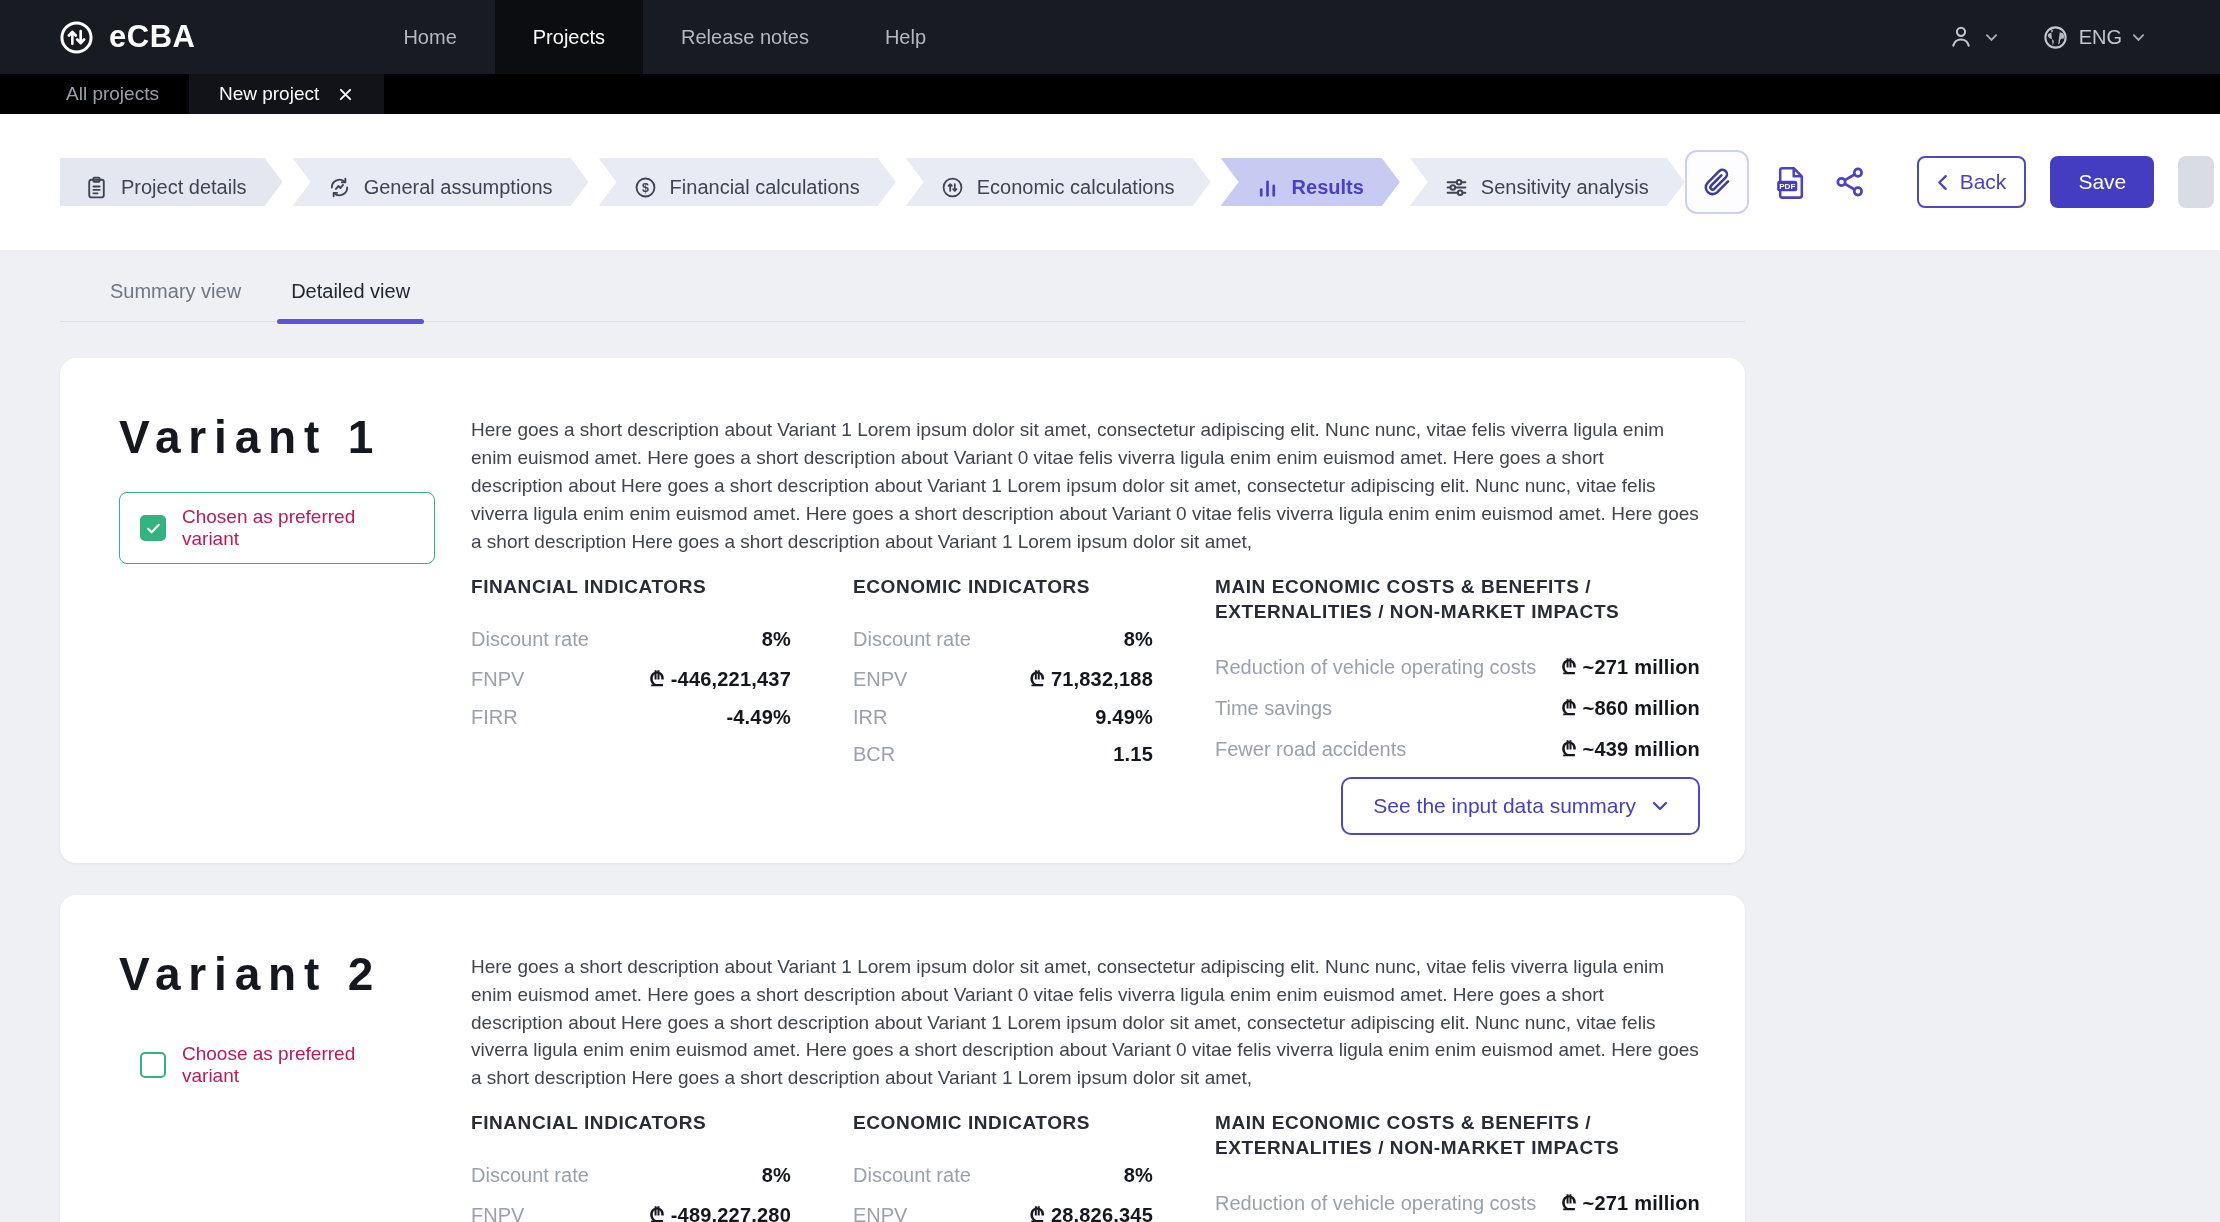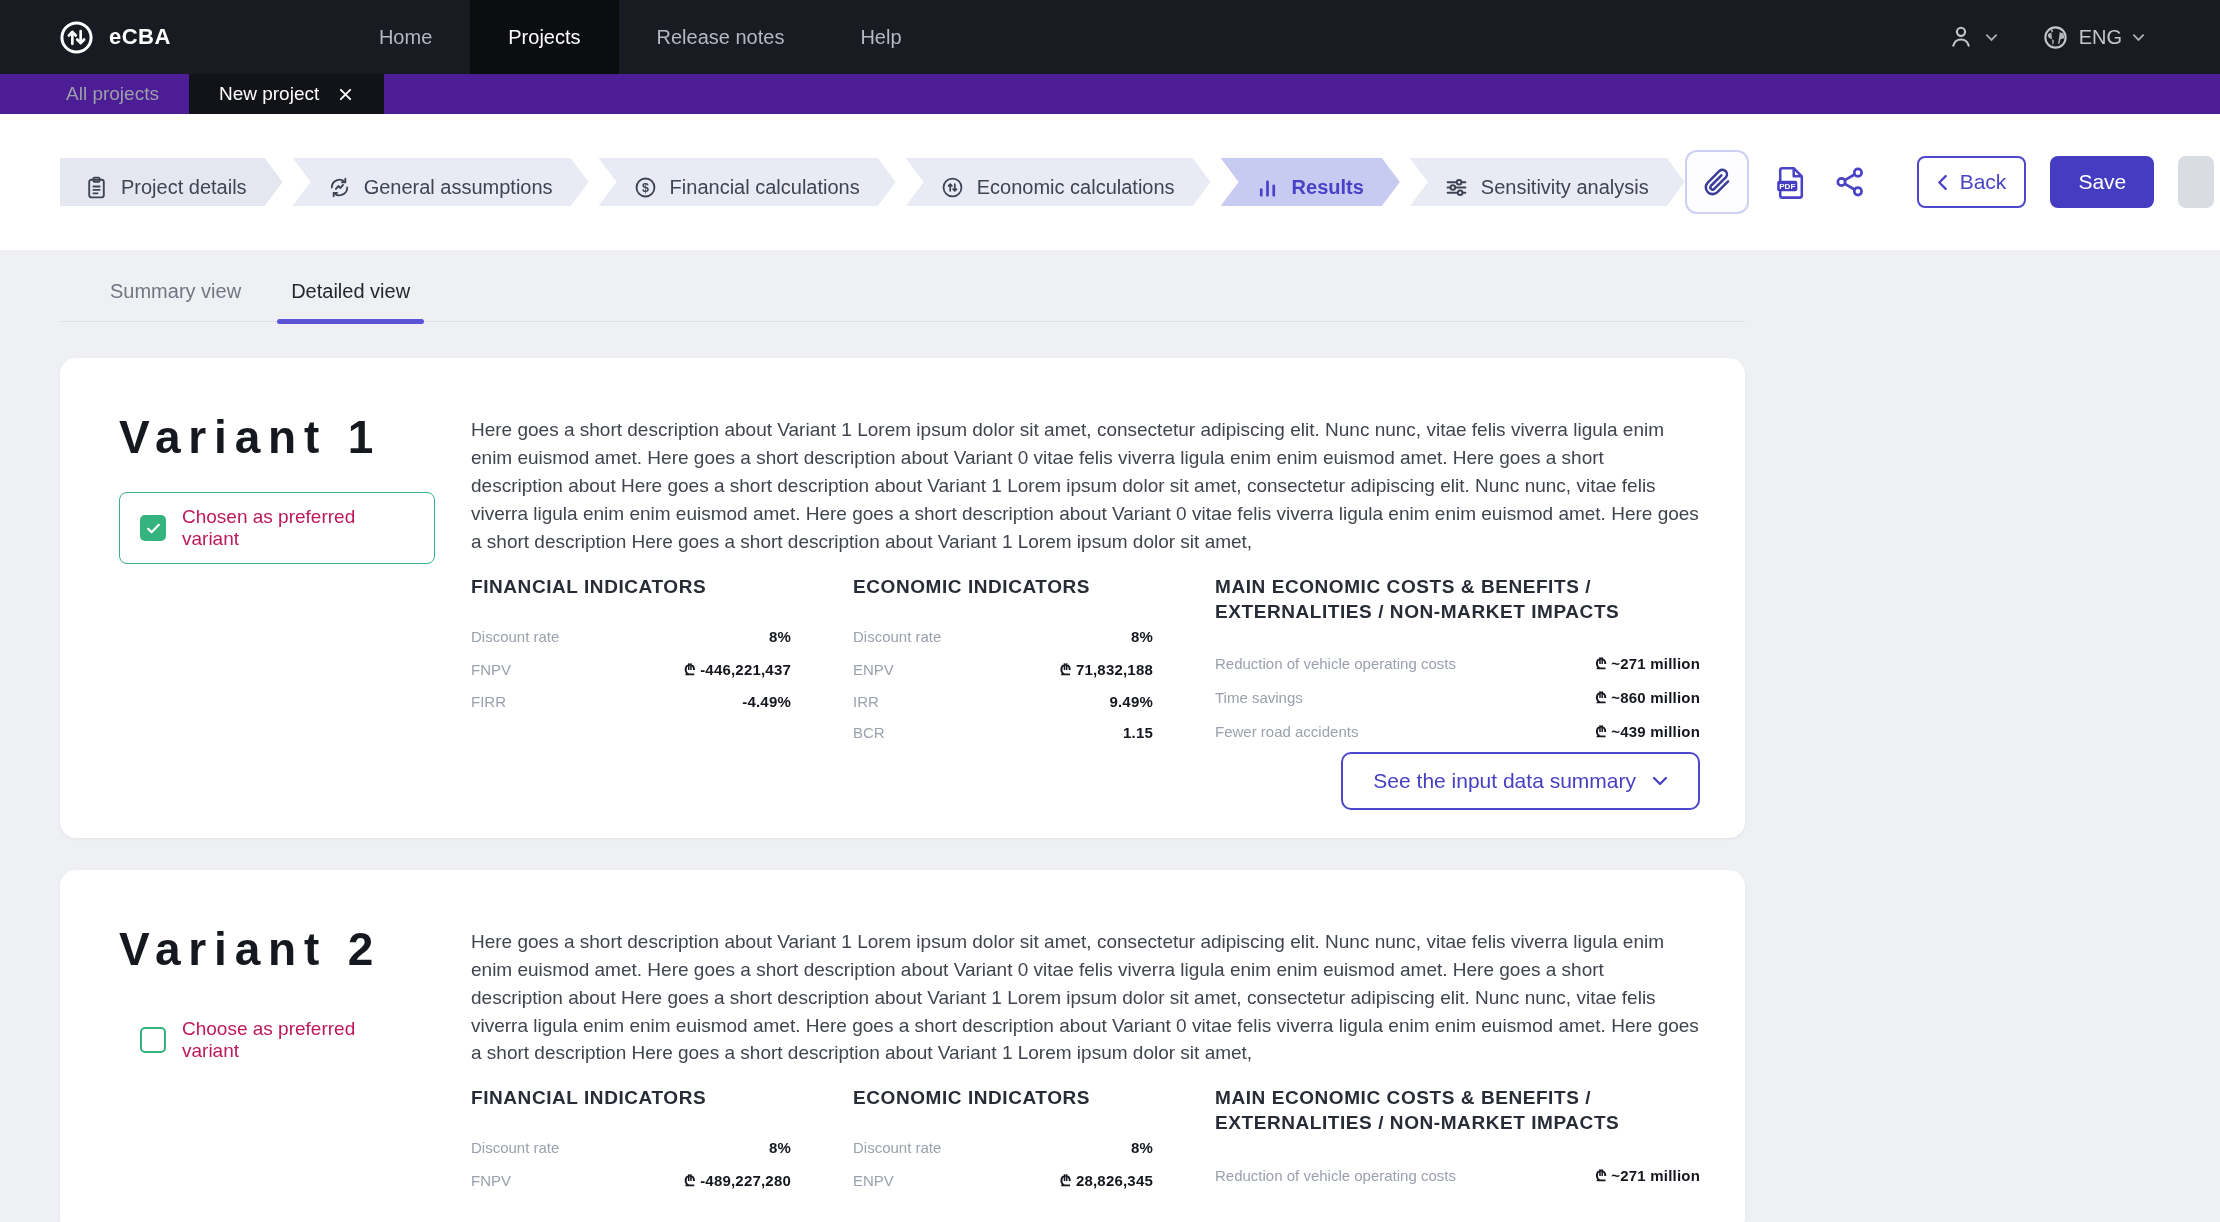--- a/index.html
+++ b/index.html
@@ -3,30 +3,30 @@
 <meta charset="utf-8">
 <style>
   * { margin:0; padding:0; box-sizing:border-box; }
   html,body { width:2220px; height:1222px; overflow:hidden; }
   body { background:#eef0f4; font-family:"Liberation Sans", sans-serif; color:#20242c; }
   svg { display:block; }
 
   
   .navbar { height:74px; background:#191b22; display:flex; align-items:stretch; }
   .nav-left { display:flex; align-items:center; gap:14px; padding-left:58px; }
-  .brand-text { color:#fff; font-size:22px; font-weight:700; letter-spacing:.5px; }
+  .brand-text { color:#fff; font-size:31px; font-weight:700; letter-spacing:.5px; }
   .nav-menu { display:flex; align-items:stretch; margin-left:170px; }
   .nav-item { display:flex; align-items:center; padding:0 38px; font-size:20px; color:#b4b8c1; cursor:pointer; }
   .nav-item.active { background:#0c0d11; color:#fff; }
   .nav-right { margin-left:auto; display:flex; align-items:center; gap:44px; padding-right:75px; color:#c3c6cd; }
   .nav-ctl { display:flex; align-items:center; gap:10px; font-size:20px; cursor:pointer; }
   .chev { opacity:.85; }
 
   
-  .tabstrip { height:40px; background:#4c1d95; display:flex; align-items:stretch; }
+  .tabstrip { height:40px; background:#000000; display:flex; align-items:stretch; }
   .strip-tab { display:flex; align-items:center; gap:18px; padding:0 30px; font-size:19px; color:#9aa0a9; cursor:pointer; }
   .strip-tab:first-child { margin-left:36px; }
   .strip-tab.active { background:#121318; color:#fff; }
   .strip-close { display:flex; cursor:pointer; }
 
   
   .header-band { height:136px; background:#fff; display:flex; align-items:center; justify-content:space-between; padding:0 60px; }
   .stepper { display:flex; gap:10px; }
   .chip { height:48px; display:flex; align-items:center; gap:12px; padding:10px 36px 0 34px; background:#e8eaf4; color:#3e4452; font-size:20px; cursor:pointer; white-space:nowrap;
           clip-path: polygon(0 0, calc(100% - 18px) 0, 100% 50%, calc(100% - 18px) 100%, 0 100%, 18px 50%); }
@@ -58,21 +58,21 @@
   .preferred { margin-top:28px; display:inline-flex; align-items:center; gap:16px; padding:13px 20px; border-radius:8px; font-size:19px; color:#be185d; cursor:pointer; border:1.5px solid transparent; }
   .preferred.boxed { border-color:#35b37f; }
   .checkbox { width:26px; height:26px; border-radius:5px; flex:none; }
   .checkbox.checked { background:#35b37f; display:flex; align-items:center; justify-content:center; }
   .checkbox.unchecked { border:2px solid #35b37f; background:#fff; }
 
   .card-right { flex:1; padding-top:6px; }
   .descr { font-size:19px; line-height:1.47; color:#3f444d; max-width:1240px; }
   .ind-grid { display:grid; grid-template-columns:320px 300px 1fr; column-gap:62px; margin-top:18px; }
   .ind-title { font-size:19px; font-weight:700; color:#272c36; letter-spacing:.03em; line-height:1.32; margin-bottom:22px; }
-  .ind-row { display:flex; justify-content:space-between; align-items:baseline; padding:7px 0; font-size:15px; }
+  .ind-row { display:flex; justify-content:space-between; align-items:baseline; padding:7px 0; font-size:20px; }
   .ind-label { color:#9aa1ac; }
   .ind-value { color:#14171d; font-weight:700; letter-spacing:.2px; white-space:nowrap; }
   .summary-row { display:flex; justify-content:flex-end; margin-top:4px; }
   .summary-btn { height:58px; padding:0 30px; border:2px solid #4d47c9; border-radius:10px; background:#fff; color:#443fc3; font-size:21px; display:inline-flex; align-items:center; gap:16px; cursor:pointer; font-family:inherit; }
 </style>
 </head>
 <body>
 
 <header class="navbar">
   <div class="nav-left">

